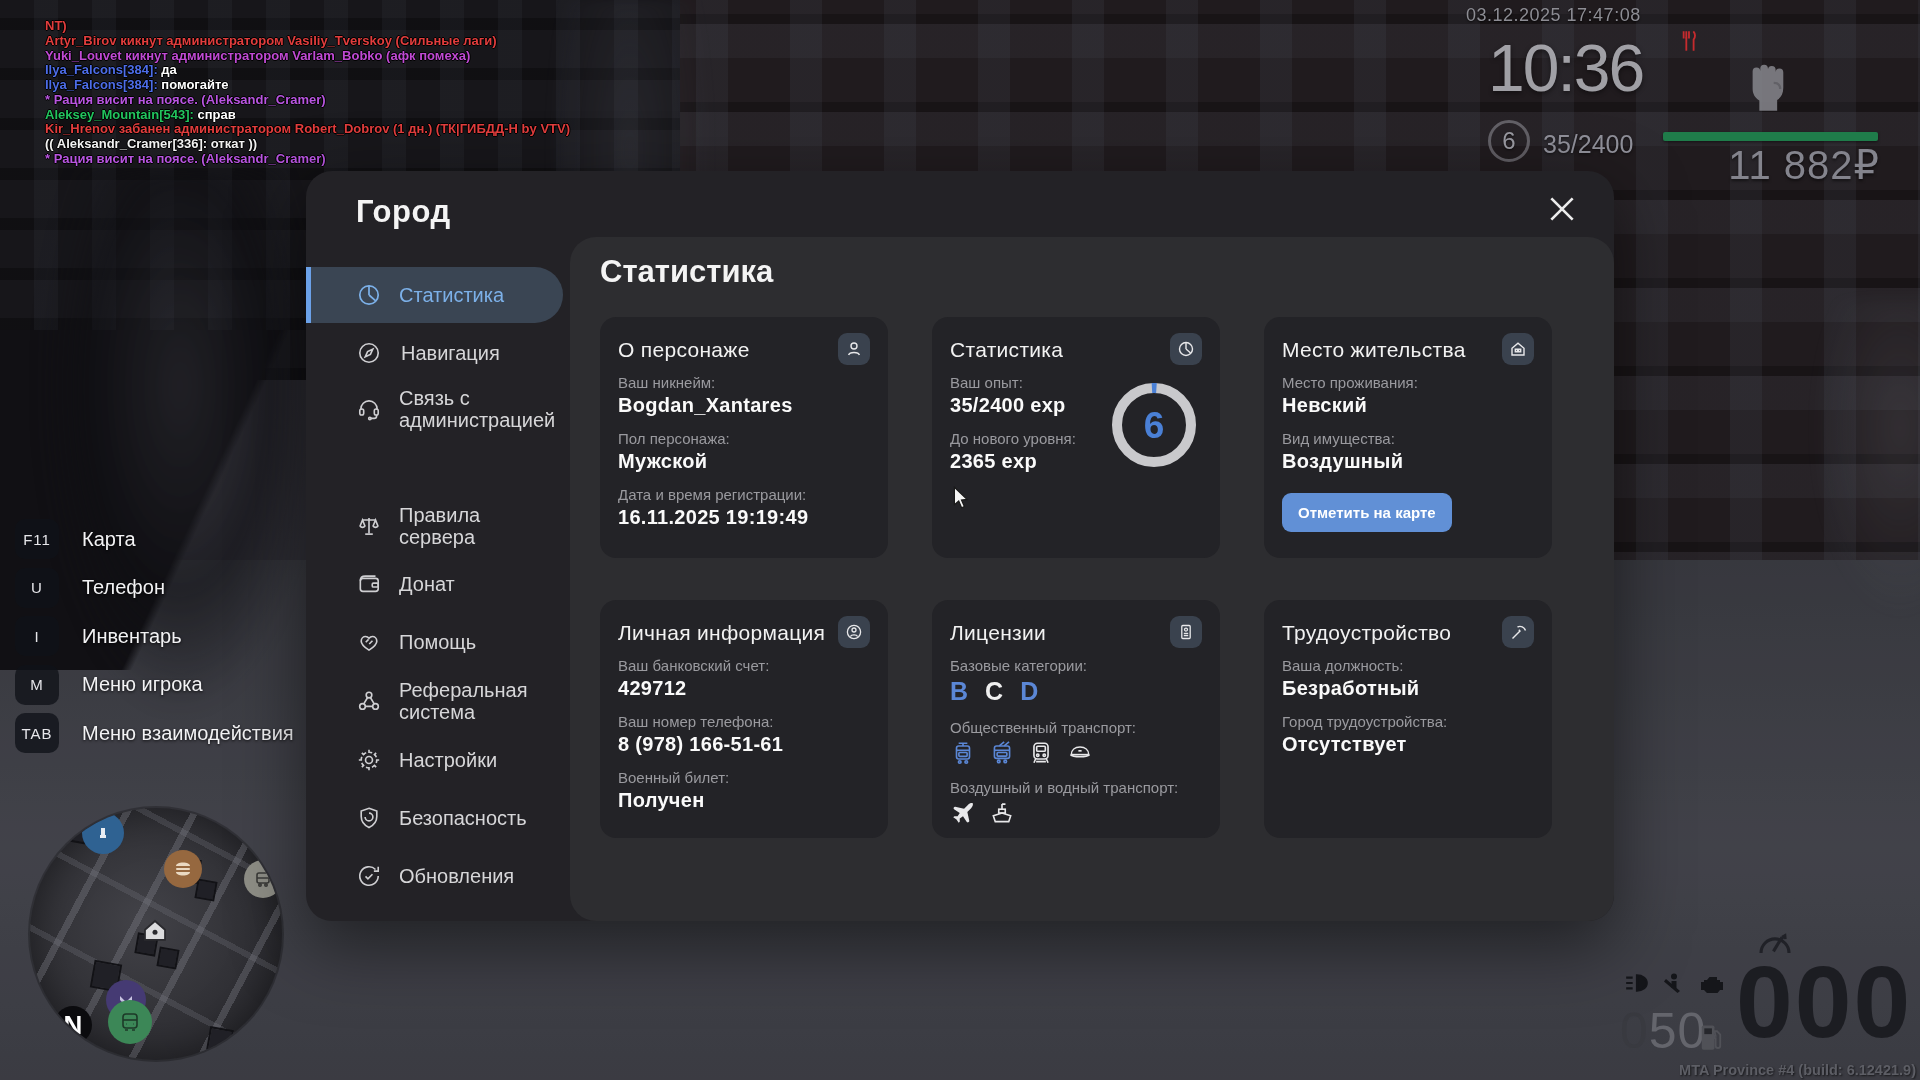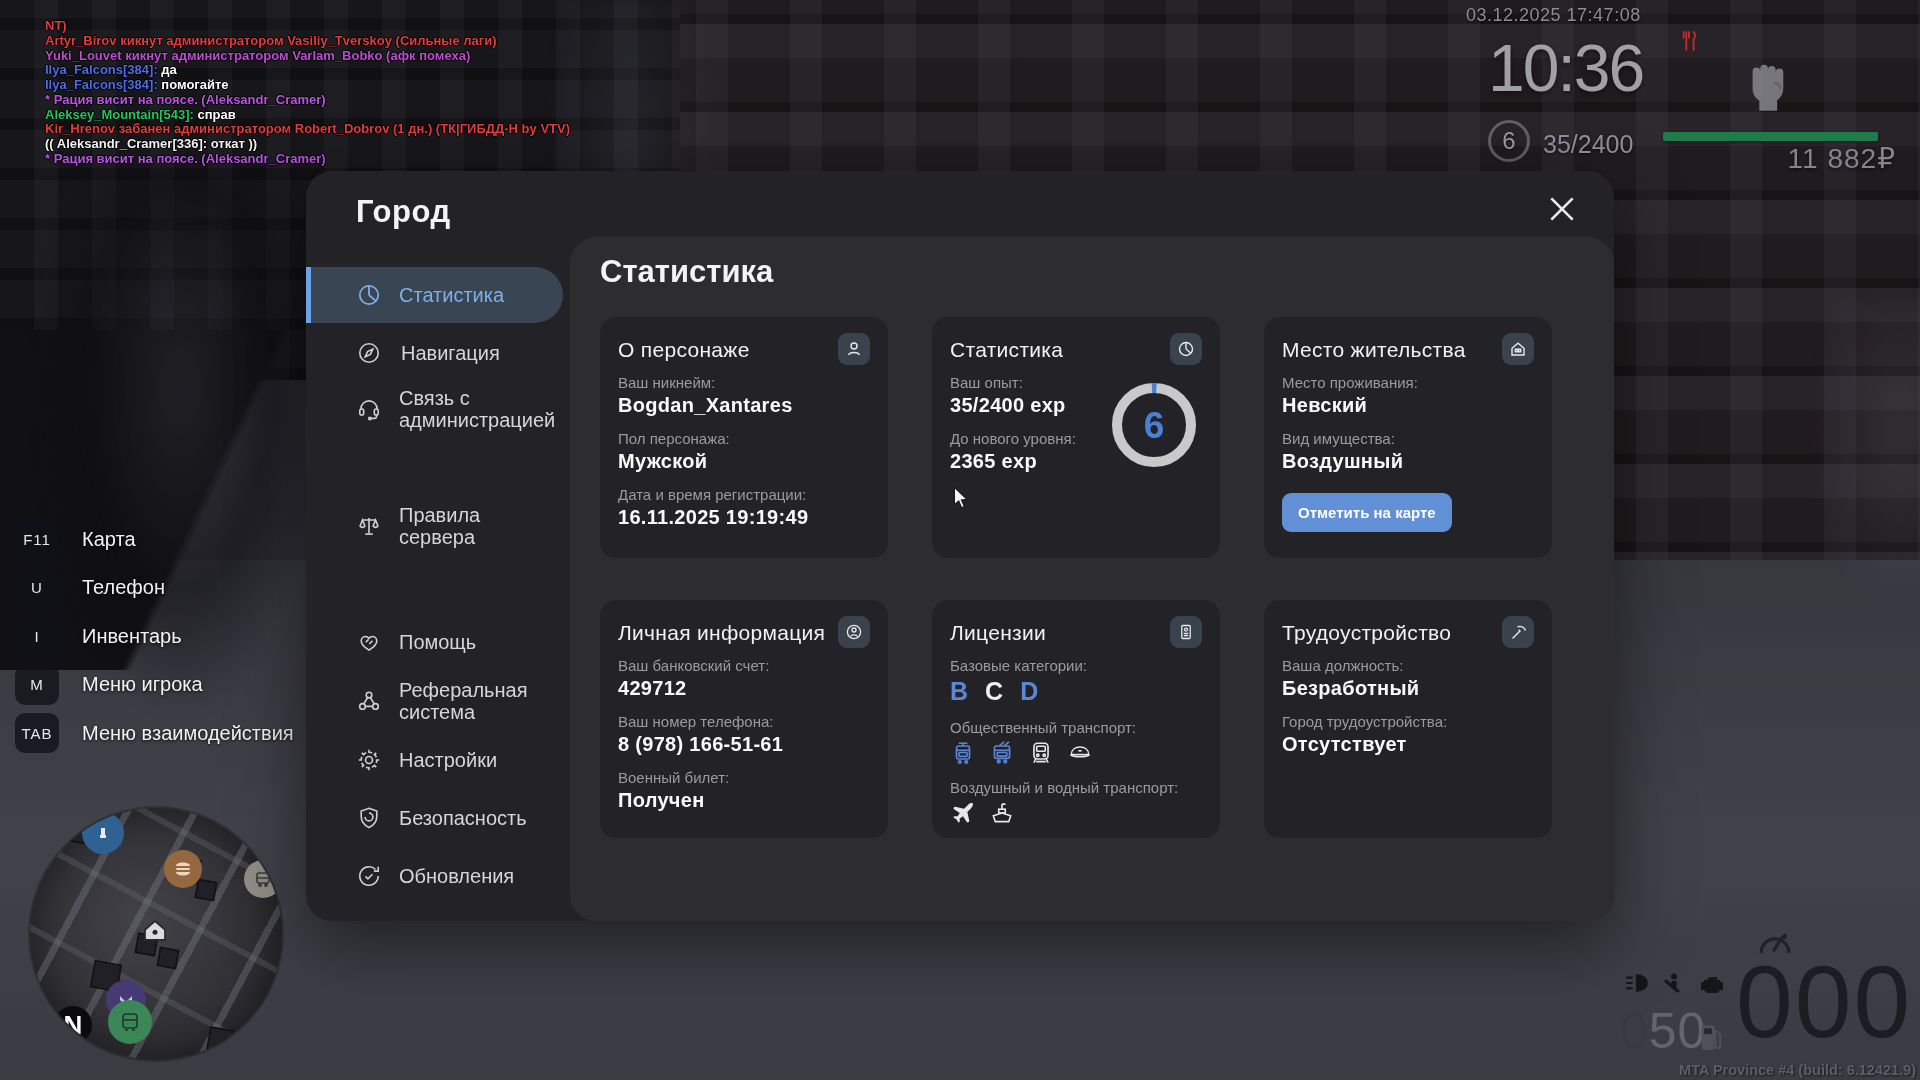--- a/index.html
+++ b/index.html
@@ -43,21 +43,21 @@
   .clock { position:absolute; left:1488px; top:30px; font-size:66px; font-weight:300; letter-spacing:-2px;
     color:rgba(198,198,205,.78); text-shadow:0 2px 5px rgba(0,0,0,.45); }
   .fist { position:absolute; left:1744px; top:50px; opacity:.85; }
   .healthbar { position:absolute; left:1663px; top:132px; width:215px; height:9px; background:#1f7c4a;
     border-radius:2px; box-shadow:0 1px 3px rgba(0,0,0,.5); }
   .ammo-ring { position:absolute; left:1488px; top:120px; width:42px; height:42px; border-radius:50%;
     border:3px solid rgba(158,158,166,.5); display:flex; align-items:center; justify-content:center;
     font-size:24px; color:#9a9aa2; text-shadow:0 1px 2px rgba(0,0,0,.6); }
   .ammo-total { position:absolute; left:1543px; top:130px; font-size:25px; color:#90909a;
     text-shadow:0 1px 3px rgba(0,0,0,.6); }
-  .money { position:absolute; right:24px; top:142px; font-size:28px; color:#84848d; letter-spacing:1px;
+  .money { position:absolute; right:40px; top:142px; font-size:40px; color:#84848d; letter-spacing:1px;
     text-shadow:0 2px 3px rgba(0,0,0,.5); }
 
   
   .keybinds { position:absolute; left:15px; top:519px; }
   .kb-row { display:flex; align-items:center; height:40px; margin-bottom:8.5px; }
   .kb-key { width:44px; height:40px; background:rgba(16,18,24,.78); border-radius:10px; color:#e6e6ea;
     display:flex; align-items:center; justify-content:center; font-size:15px; letter-spacing:1px; }
   .kb-label { margin-left:23px; font-size:20px; color:#f2f2f4; text-shadow:0 1px 3px rgba(0,0,0,.8); }
 
   
@@ -72,21 +72,21 @@
   .poi { position:absolute; border-radius:50%; display:flex; align-items:center; justify-content:center; }
   .map-n { position:absolute; left:24px; top:198px; width:38px; height:38px; border-radius:50%; background:#0b0b0e;
     color:#fff; font-weight:bold; font-size:26px; display:flex; align-items:center; justify-content:center; }
 
   
   .gauge-icon { position:absolute; left:1756px; top:928px; }
   .dash-icons { position:absolute; left:1624px; top:972px; display:flex; gap:13px; }
   .fuel-text { position:absolute; left:1620px; top:1002px; font-size:50px; font-weight:500; color:#64656c; letter-spacing:1px; }
   .fuel-dim { color:#393a40; }
   .fuel-pump { position:absolute; left:1699px; top:1022px; }
-  .speed { position:absolute; left:1736px; top:944px; font-size:102px; font-weight:400; color:#1c1d22; letter-spacing:2px; }
+  .speed { position:absolute; left:1736px; top:944px; font-size:102px; font-weight:700; color:#1c1d22; letter-spacing:2px; }
   .watermark { position:absolute; right:4px; bottom:2px; font-size:14.5px; font-weight:bold; color:#5d5e65;
     text-shadow:1px 1px 2px rgba(0,0,0,.6); }
 
   
   .menu-panel { position:absolute; left:306px; top:171px; width:1308px; height:750px; background:#232226;
     border-radius:26px; box-shadow:0 24px 70px rgba(0,0,0,.5); }
   .menu-title { position:absolute; left:50px; top:23px; font-size:31px; font-weight:bold; color:#f4f4f4; letter-spacing:.5px; }
   .menu-close { position:absolute; right:36px; top:22px; width:32px; height:32px; cursor:pointer; }
 
   .side-item { position:absolute; left:0; width:257px; height:56px; display:flex; align-items:center;
@@ -328,20 +328,30 @@
     <div class="side-item" style="top:327px;">
       <svg width="26" height="26" viewBox="0 0 24 24">
           <g fill="none" stroke="#cfcfd2" stroke-width="1.5">
             <path d="M12 4.5V19M6 6.5h12"></path>
             <path d="M6 6.5 3.8 12a2.6 2.6 0 0 0 4.4 0Z"></path>
             <path d="M18 6.5 15.8 12a2.6 2.6 0 0 0 4.4 0Z"></path>
             <path d="M8.5 19.5h7"></path>
           </g>
         </svg>
       <span class="lbl">Правила сервера</span>
+    </div>
+    <div class="side-item" style="top:385px;">
+      <svg width="26" height="26" viewBox="0 0 24 24">
+          <g fill="none" stroke="#cfcfd2" stroke-width="1.5">
+            <path d="M4 9c0-2.8 1.8-4.3 4.6-4.3H18"></path>
+            <rect x="4" y="6.8" width="16.5" height="12" rx="2.4"></rect>
+            <rect x="15" y="11.2" width="5.5" height="3.6" rx="1"></rect>
+          </g>
+        </svg>
+      <span class="lbl">Донат</span>
     </div>
     <div class="side-item" style="top:443px;">
       <svg width="26" height="26" viewBox="0 0 24 24">
           <g fill="none" stroke="#cfcfd2" stroke-width="1.5">
             <path d="M12 19.5c-4-2.6-7.2-5-7.2-8.3 0-2.7 2-4.3 4-4.3 1.2 0 2.4.6 3.2 1.7.8-1.1 2-1.7 3.2-1.7 2 0 4 1.6 4 4.3 0 3.3-3.2 5.7-7.2 8.3Z"></path>
             <path d="M9 12.2l2.6-2.6M12.2 13.8l3-3"></path>
           </g>
         </svg>
       <span class="lbl">Помощь</span>
     </div>

